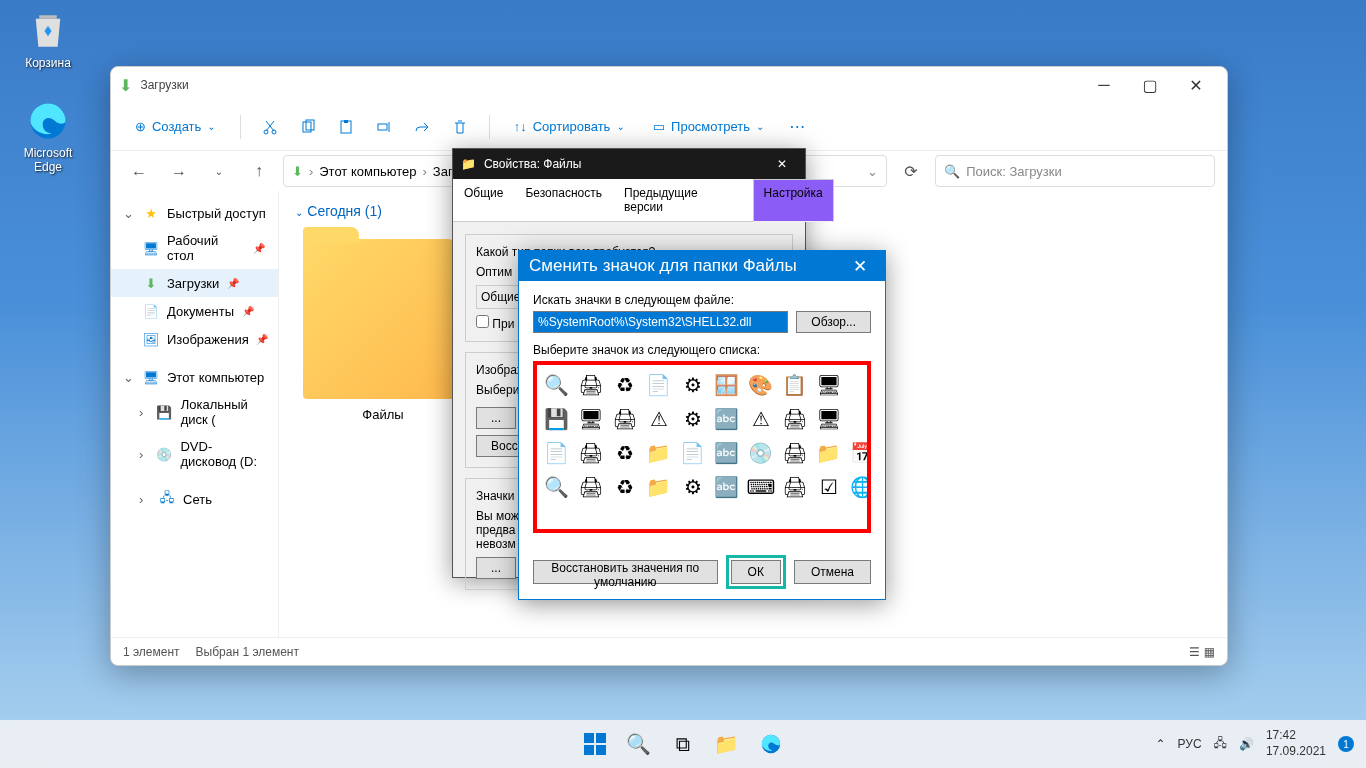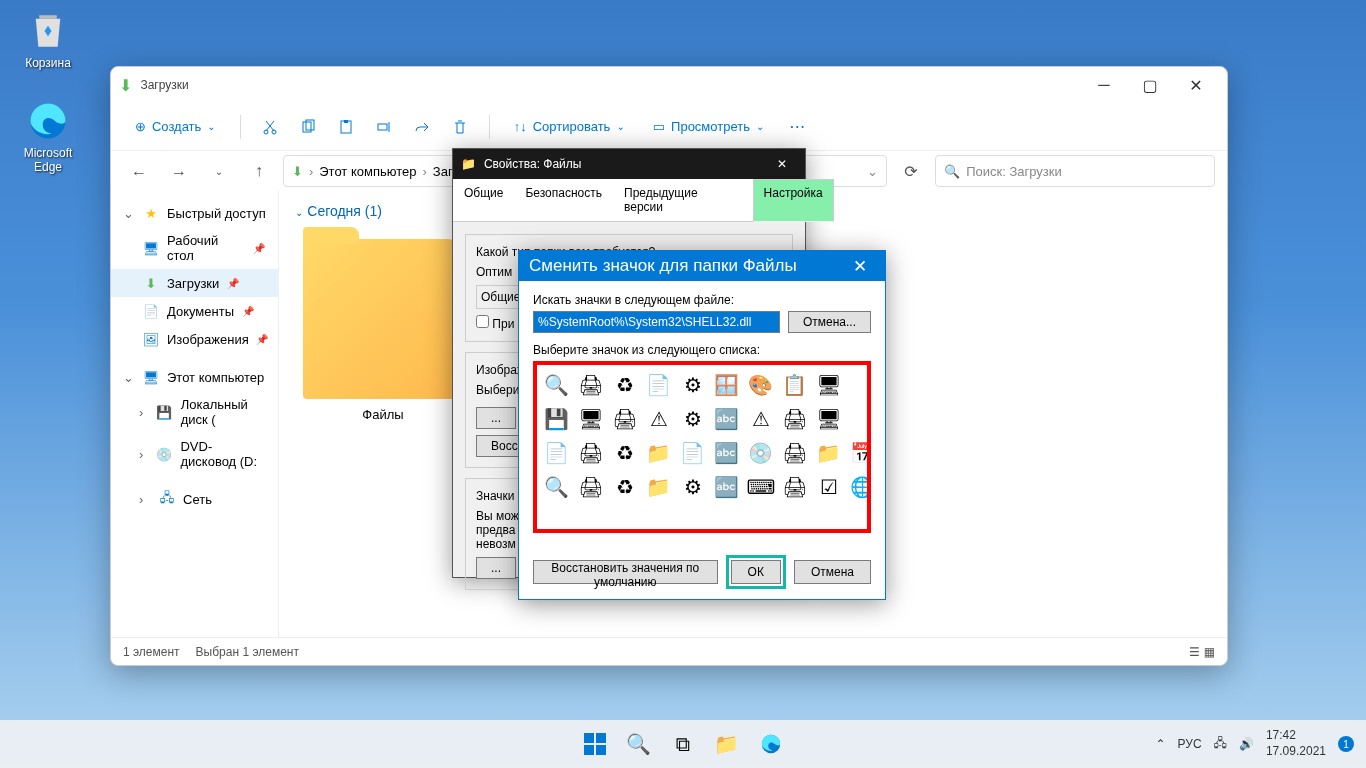--- a/index.html
+++ b/index.html
@@ -42,21 +42,21 @@
 .folder-label { margin-top: 8px; font-size: 13px; text-align:center; }
 .statusbar { height: 28px; border-top: 1px solid #eee; display: flex; align-items: center; padding: 0 12px; font-size: 12px; color: #555; gap: 16px; }
 .view-icons { margin-left: auto; display: flex; gap: 4px; }
 
 
 .props-dialog { position: absolute; left: 452px; top: 148px; width: 354px; height: 430px; background: #f0f0f0; border: 1px solid #555; box-shadow: 0 4px 24px rgba(0,0,0,0.4); }
 .props-title { height: 30px; background: #1a1a1a; color: #fff; display: flex; align-items: center; padding: 0 8px; font-size: 12px; gap: 8px; }
 .props-close { margin-left: auto; width: 30px; text-align: center; cursor: pointer; }
 .props-tabs { display: flex; background: #fff; font-size: 12px; border-bottom: 1px solid #ccc; }
 .props-tab { padding: 6px 10px; cursor: pointer; border: 1px solid transparent; }
-.props-tab.active { background: #86efac; border: 1px solid #ccc; border-bottom: 1px solid #f0f0f0; margin-bottom: -1px; margin-left: 44px; }
+.props-tab.active { background: #8b5cf6; border: 1px solid #ccc; border-bottom: 1px solid #f0f0f0; margin-bottom: -1px; margin-left: 44px; }
 .props-body { padding: 12px; font-size: 12px; }
 .props-group { border: 1px solid #ccc; padding: 10px; margin-bottom: 10px; }
 .props-label { margin-bottom: 6px; }
 
 
 .changeicon-dialog { position: absolute; left: 518px; top: 250px; width: 368px; height: 350px; background: #fff; border: 1px solid #0078d4; box-shadow: 0 4px 24px rgba(0,0,0,0.4); display: flex; flex-direction: column; }
 .ci-title { height: 30px; background: #0078d4; color: #fff; display: flex; align-items: center; padding: 0 10px; font-size: 17px; }
 .ci-close { margin-left: auto; width: 30px; text-align: center; cursor: pointer; }
 .ci-body { padding: 12px 14px; font-size: 12px; flex: 1; display: flex; flex-direction: column; }
 .ci-label { margin-bottom: 4px; }
@@ -298,21 +298,21 @@
 
 <div class="changeicon-dialog">
   <div class="ci-title">
     <span>Сменить значок для папки Файлы</span>
     <span class="ci-close">✕</span>
   </div>
   <div class="ci-body">
     <div class="ci-label">Искать значки в следующем файле:</div>
     <div class="ci-row">
       <input class="ci-input" value="%SystemRoot%\System32\SHELL32.dll" style="">
-      <button class="ci-btn">Отмена...</button>
+      <button class="ci-btn">Обзор...</button>
     </div>
     <div class="ci-label">Выберите значок из следующего списка:</div>
     <div class="icon-grid-wrap">
       <div class="icon-grid">
         <div class="grid-icon">🔍</div>
         <div class="grid-icon">🖨</div>
         <div class="grid-icon">♻</div>
         <div class="grid-icon">📄</div>
         <div class="grid-icon">⚙</div>
         <div class="grid-icon">🪟</div>

